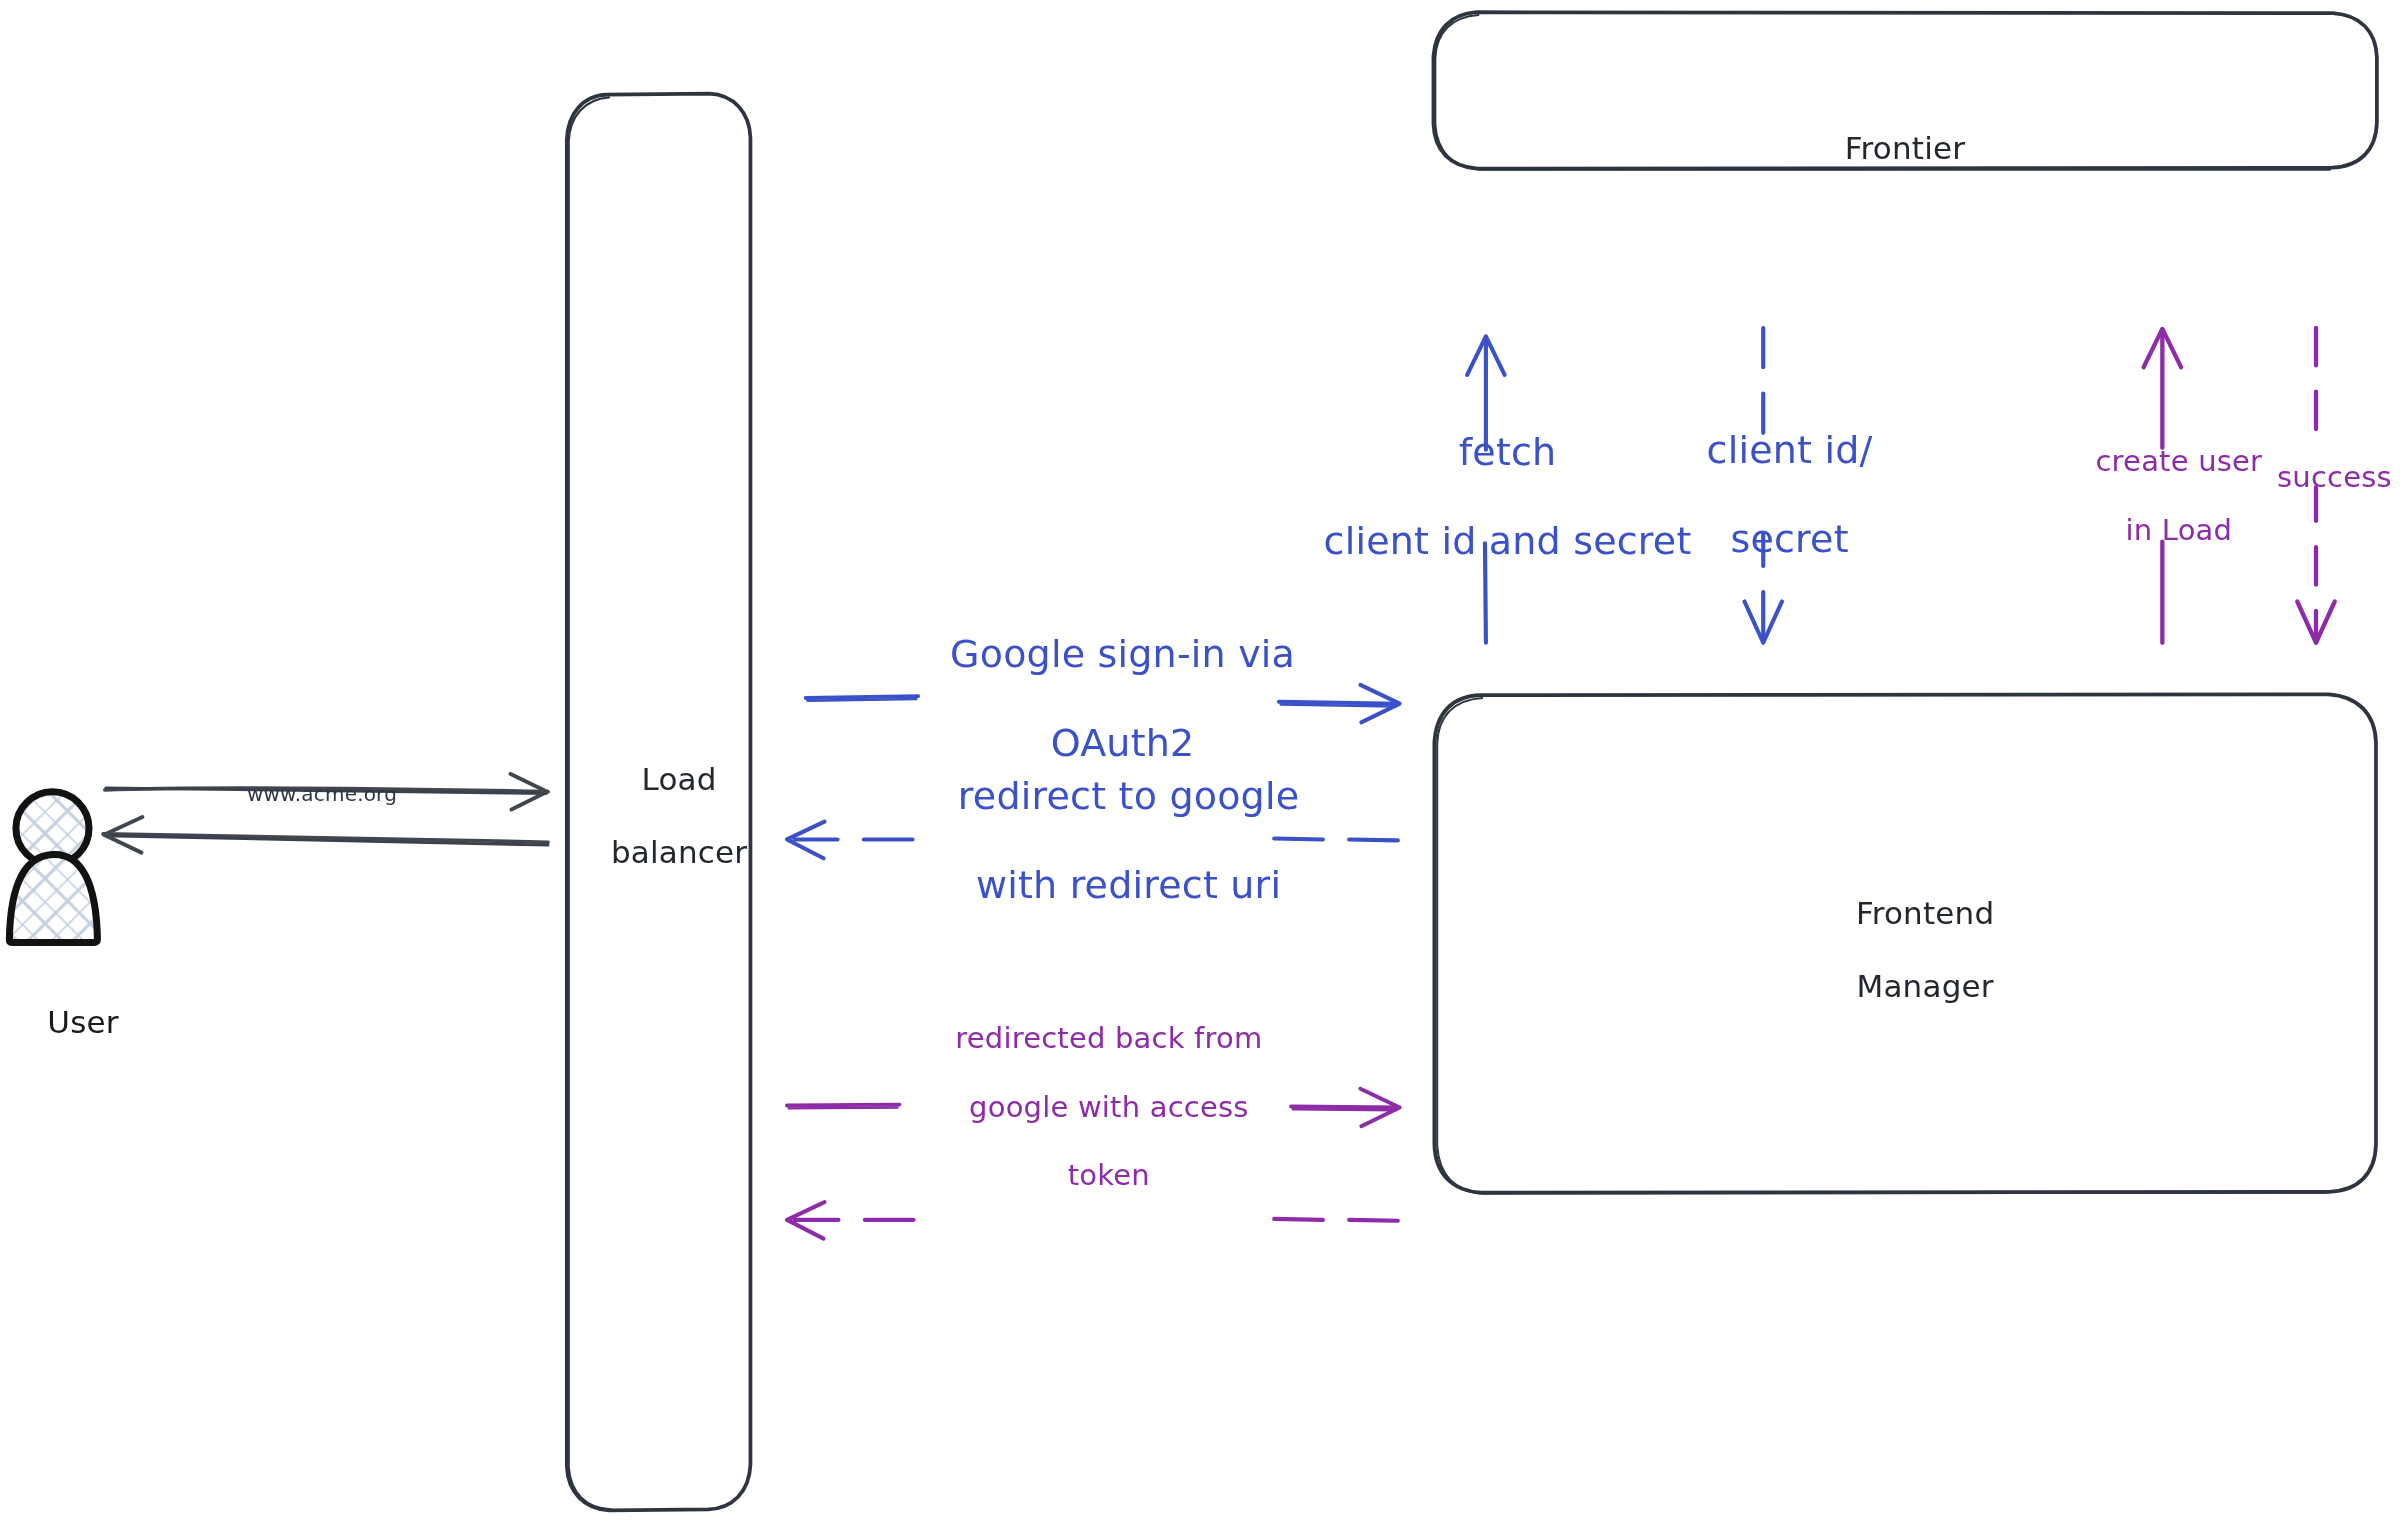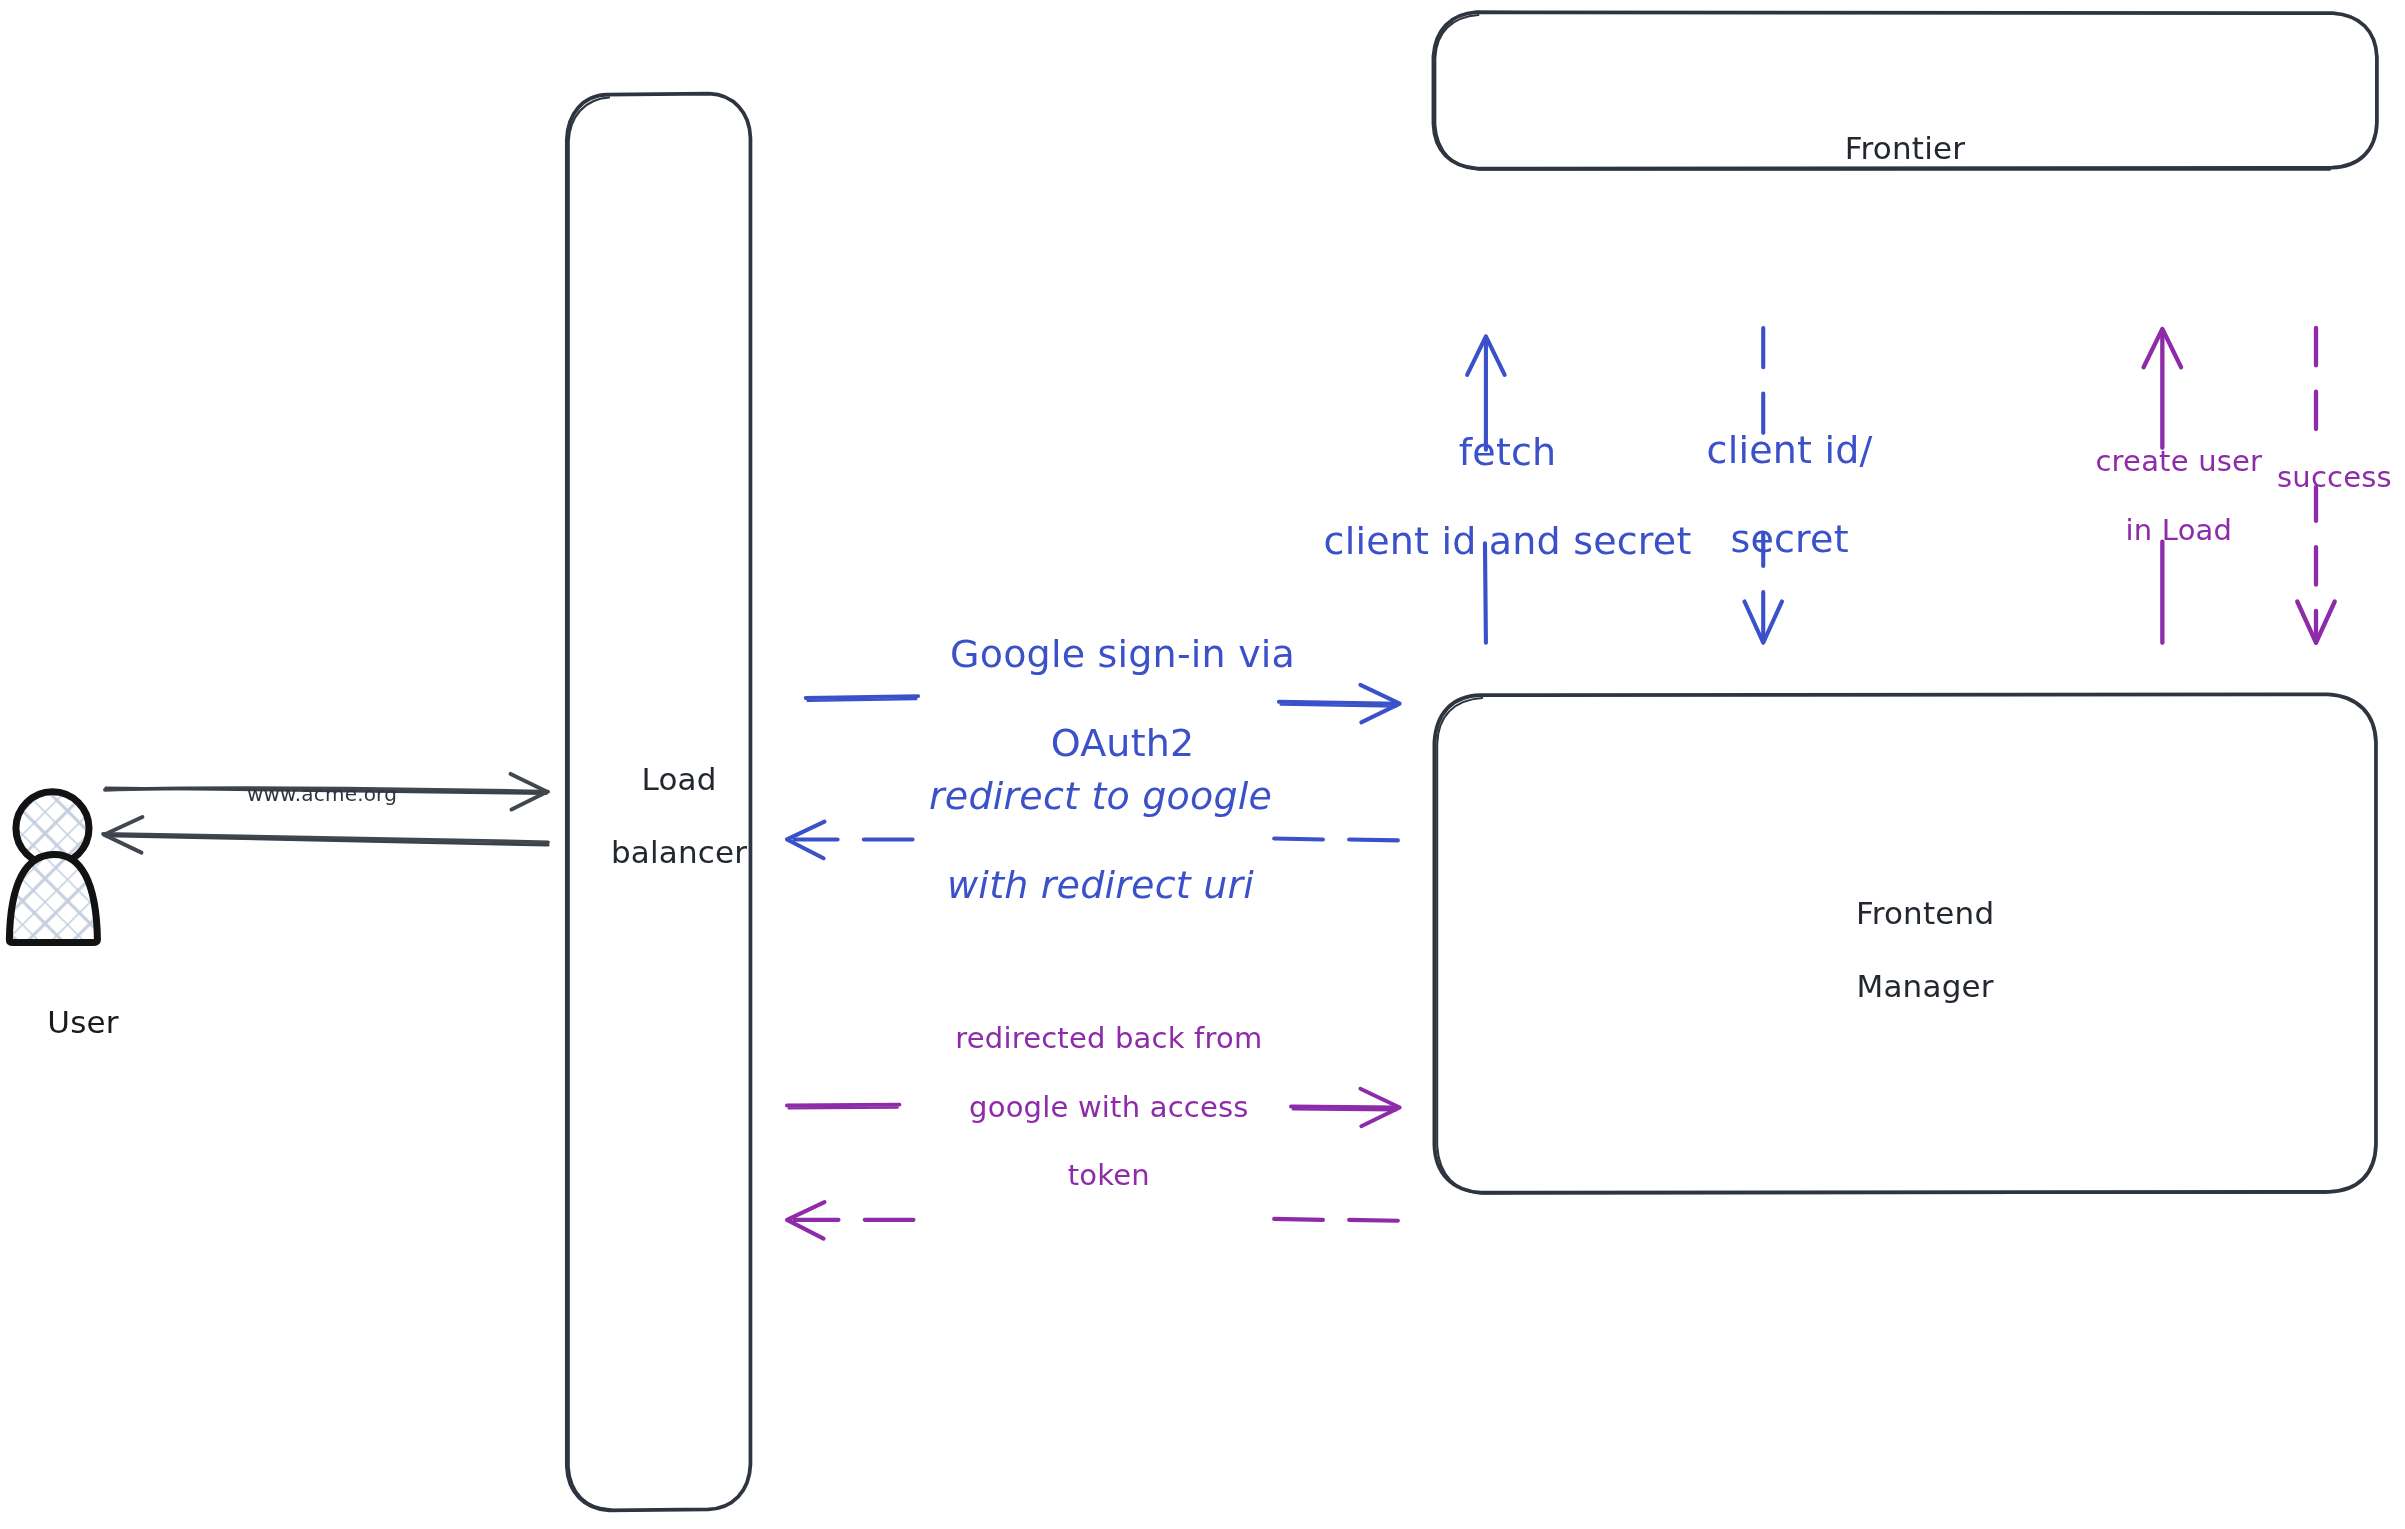--- a/index.html
+++ b/index.html
@@ -179,21 +179,21 @@
     <span>Manager</span>
   </div>
 
   <div class="lbl edge-label-dark" style="left:322px; top:795px;">www.acme.org</div>
 
   <div class="lbl edge-label-blue" style="left:1098px; top:699px;">
     <span>Google sign-in via</span><br>
     <span>OAuth2</span>
   </div>
 
-  <div class="lbl edge-label-blue" style="left:1076px; top:841px;font-style:italic;">
+  <div class="lbl edge-label-blue" style="left:1104px; top:841px;">
     <span>redirect to google</span><br>
     <span>with redirect uri</span>
   </div>
 
   <div class="lbl edge-label-purple" style="left:1090px; top:1107px;">
     <span>redirected back from</span><br>
     <span>google with access</span><br>
     <span>token</span>
   </div>
 

